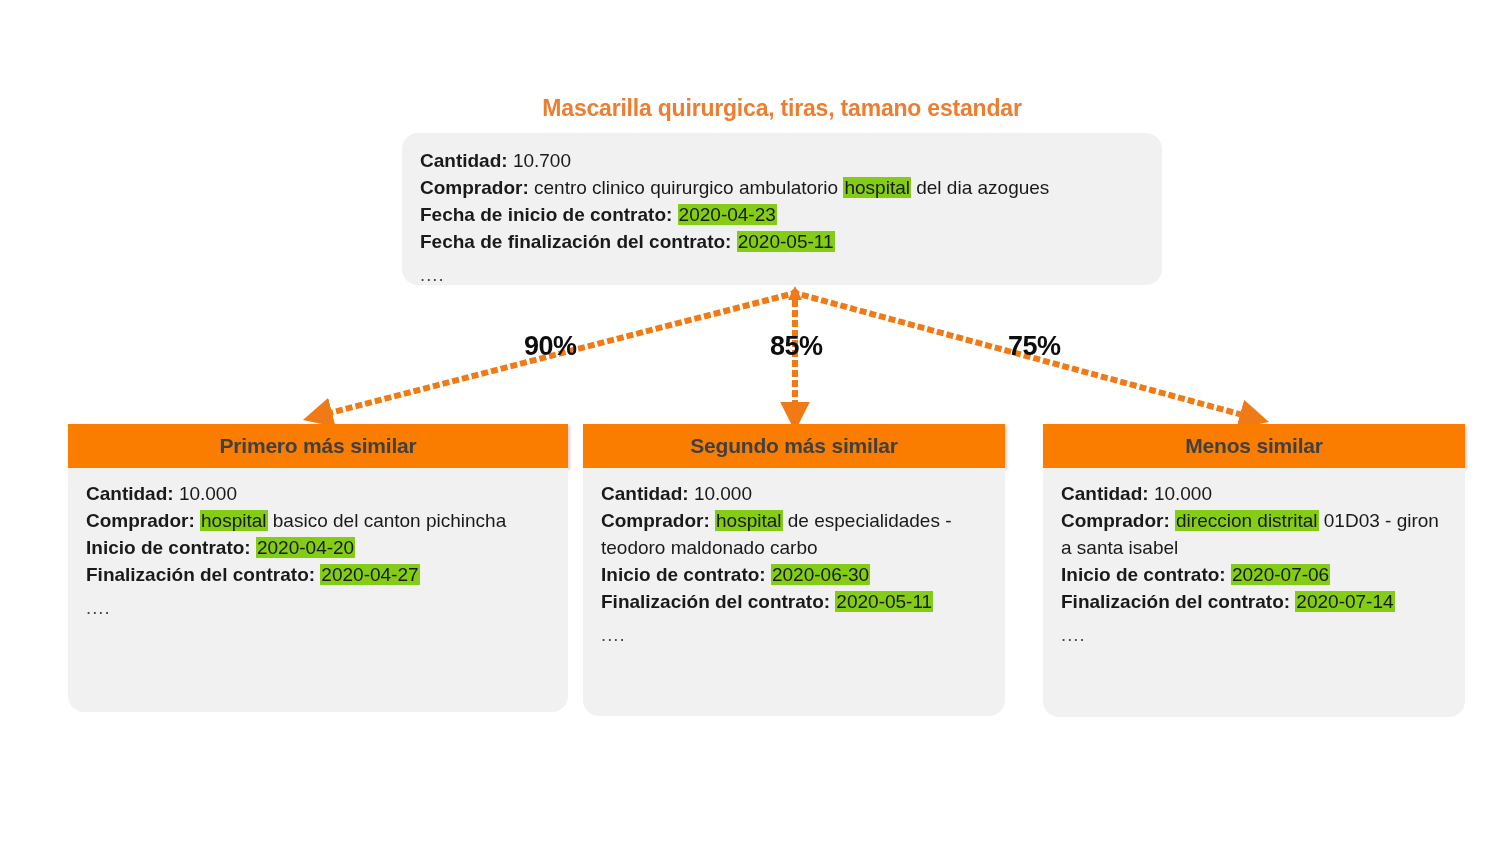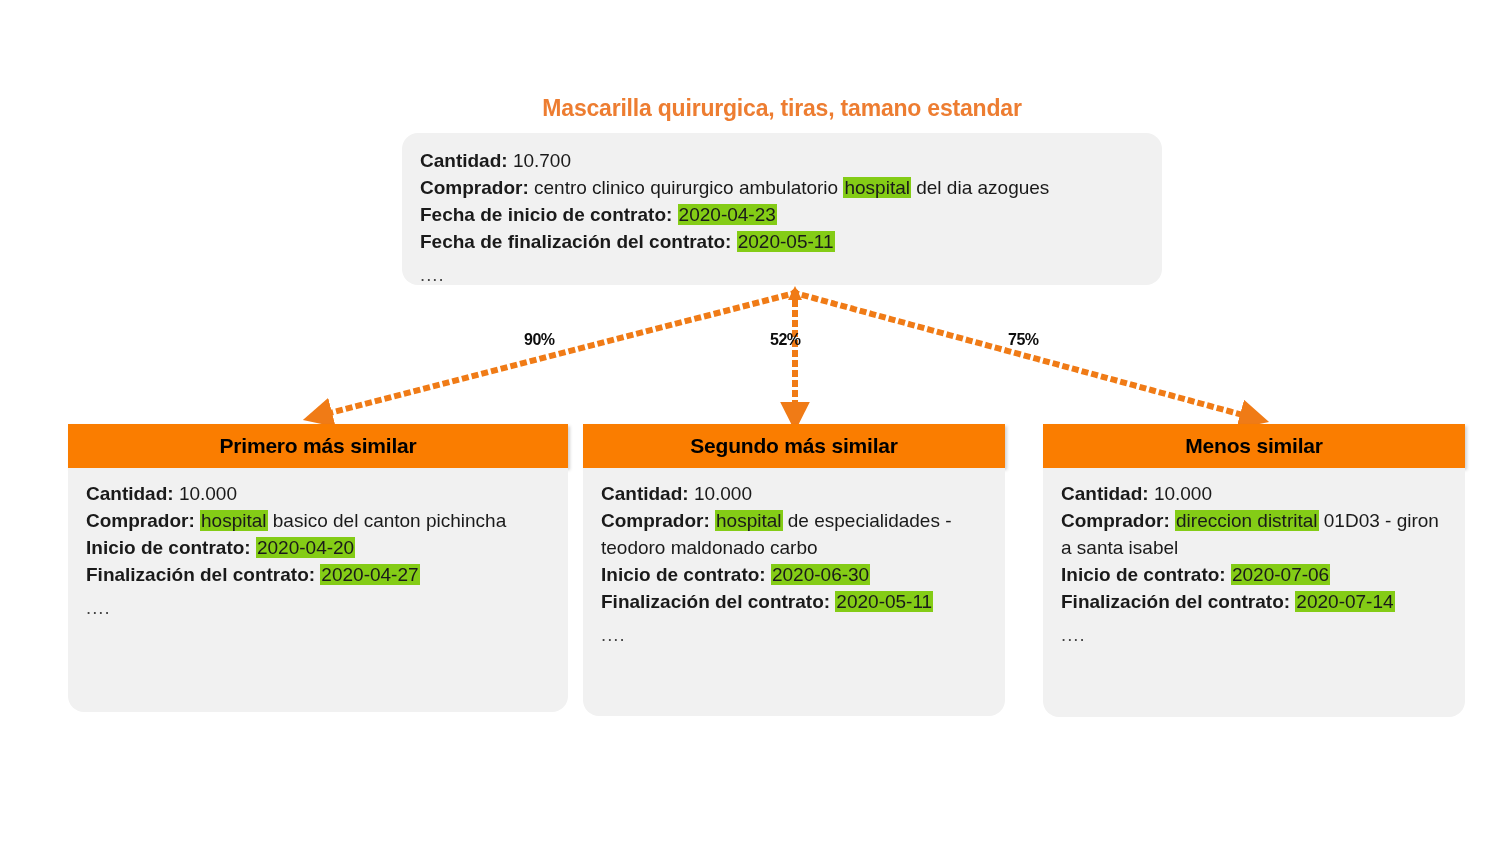--- a/index.html
+++ b/index.html
@@ -70,21 +70,21 @@
     margin-top: 6px;
   }
 
   
   .result {
     position: absolute;
   }
   .result-header {
     height: 44px;
     background: #FA7D00;
-    color: #000000;
+    color: #404040;
     font-size: 21px;
     font-weight: bold;
     display: flex;
     align-items: center;
     justify-content: center;
     letter-spacing: -0.2px;
     white-space: nowrap;
     box-shadow: 2px 2px 3px rgba(0,0,0,0.18);
   }
   .result-body {
@@ -109,21 +109,21 @@
     position: absolute;
     left: 0; top: 0;
     width: 1500px;
     height: 844px;
     pointer-events: none;
   }
 
   
   .pct {
     position: absolute;
-    font-size: 16px;
+    font-size: 27px;
     font-weight: bold;
     color: #0d0d0d;
     letter-spacing: -0.5px;
     white-space: nowrap;
   }
   #pct-1 { left: 524px;  top: 331px; }
   #pct-2 { left: 770px;  top: 331px; }
   #pct-3 { left: 1008px; top: 331px; }
 </style>
 </head>
@@ -167,21 +167,21 @@
     <path d="M 795,293 L 318,416" stroke="#F07B16" stroke-width="6" fill="none" stroke-linecap="square" stroke-dasharray="1 9" marker-end="url(#ah)"></path>
 
     <path d="M 795,293 L 795,416" stroke="#F07B16" stroke-width="6" fill="none" stroke-linecap="square" stroke-dasharray="1 9" marker-end="url(#ah)"></path>
 
     <path d="M 795,293 L 1254,418" stroke="#F07B16" stroke-width="6" fill="none" stroke-linecap="square" stroke-dasharray="1 9" marker-end="url(#ah)"></path>
 
     <path d="M 795,286 L 802,300 L 788,300 z" fill="#F07B16"></path>
   </svg>
 
   <div class="pct" id="pct-1">90%</div>
-  <div class="pct" id="pct-2">52%</div>
+  <div class="pct" id="pct-2">85%</div>
   <div class="pct" id="pct-3">75%</div>
 
   <div class="result" id="card-1">
     <div class="result-header">Primero más similar</div>
     <div class="result-body">
       <div class="rec-line">
         <span class="rec-label">Cantidad:</span><span> 10.000</span>
       </div>
       <div class="rec-line wrap">
         <span class="rec-label">Comprador:</span><span> </span><span class="hl">hospital</span><span> basico del canton pichincha</span>

